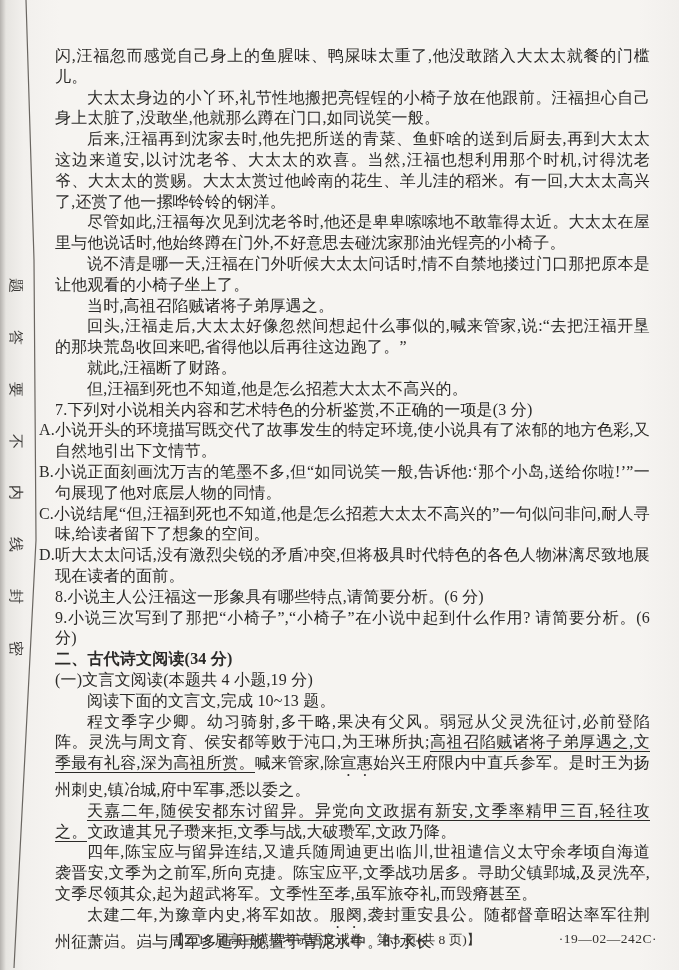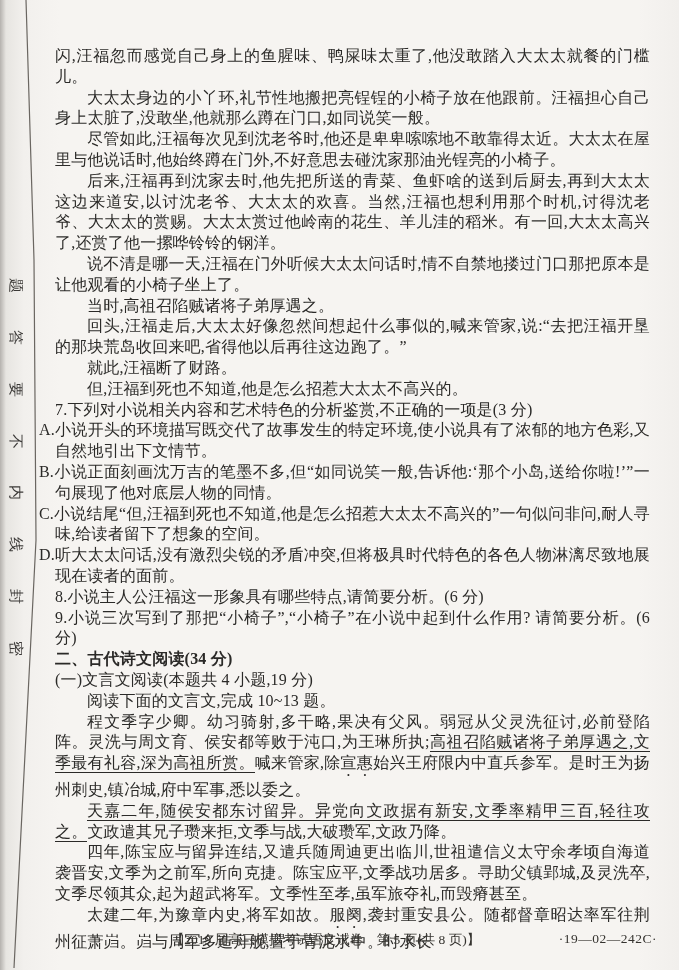--- a/index.html
+++ b/index.html
@@ -63,22 +63,22 @@
       <span>不</span>
       <span>内</span>
       <span>线</span>
       <span>封</span>
       <span>密</span>
     </div>
 
   <div class="content" id="examBody">
       <p class="b-cont"><span>闪,汪福忽而感觉自己身上的鱼腥味、鸭屎味太重了,他没敢踏入大太太就餐的门槛儿。</span></p>
       <p class="b-para"><span>大太太身边的小丫环,礼节性地搬把亮锃锃的小椅子放在他跟前。汪福担心自己身上太脏了,没敢坐,他就那么蹲在门口,如同说笑一般。</span></p>
+      <p class="b-para"><span>后来,汪福再到沈家去时,他先把所送的青菜、鱼虾啥的送到后厨去,再到大太太这边来道安,以讨沈老爷、大太太的欢喜。当然,汪福也想利用那个时机,讨得沈老爷、大太太的赏赐。大太太赏过他岭南的花生、羊儿洼的稻米。有一回,大太太高兴了,还赏了他一摞哗铃铃的钢洋。</span></p>
       <p class="b-para"><span>尽管如此,汪福每次见到沈老爷时,他还是卑卑嗦嗦地不敢靠得太近。大太太在屋里与他说话时,他始终蹲在门外,不好意思去碰沈家那油光锃亮的小椅子。</span></p>
-      <p class="b-para"><span>后来,汪福再到沈家去时,他先把所送的青菜、鱼虾啥的送到后厨去,再到大太太这边来道安,以讨沈老爷、大太太的欢喜。当然,汪福也想利用那个时机,讨得沈老爷、大太太的赏赐。大太太赏过他岭南的花生、羊儿洼的稻米。有一回,大太太高兴了,还赏了他一摞哗铃铃的钢洋。</span></p>
       <p class="b-para"><span>说不清是哪一天,汪福在门外听候大太太问话时,情不自禁地搂过门口那把原本是让他观看的小椅子坐上了。</span></p>
       <p class="b-para"><span>当时,高祖召陷贼诸将子弟厚遇之。</span></p>
       <p class="b-para"><span>回头,汪福走后,大太太好像忽然间想起什么事似的,喊来管家,说:“去把汪福开垦的那块荒岛收回来吧,省得他以后再往这边跑了。”</span></p>
       <p class="b-para"><span>就此,汪福断了财路。</span></p>
       <p class="b-para"><span>但,汪福到死也不知道,他是怎么招惹大太太不高兴的。</span></p>
       <p class="b-question"><span>7.下列对小说相关内容和艺术特色的分析鉴赏,不正确的一项是(3 分)</span></p>
       <p class="b-option"><span>A.小说开头的环境描写既交代了故事发生的特定环境,使小说具有了浓郁的地方色彩,又自然地引出下文情节。</span></p>
       <p class="b-option"><span>B.小说正面刻画沈万吉的笔墨不多,但“如同说笑一般,告诉他:‘那个小岛,送给你啦!’”一句展现了他对底层人物的同情。</span></p>
       <p class="b-option"><span>C.小说结尾“但,汪福到死也不知道,他是怎么招惹大太太不高兴的”一句似问非问,耐人寻味,给读者留下了想象的空间。</span></p>
       <p class="b-option"><span>D.听大太太问话,没有激烈尖锐的矛盾冲突,但将极具时代特色的各色人物淋漓尽致地展现在读者的面前。</span></p>

